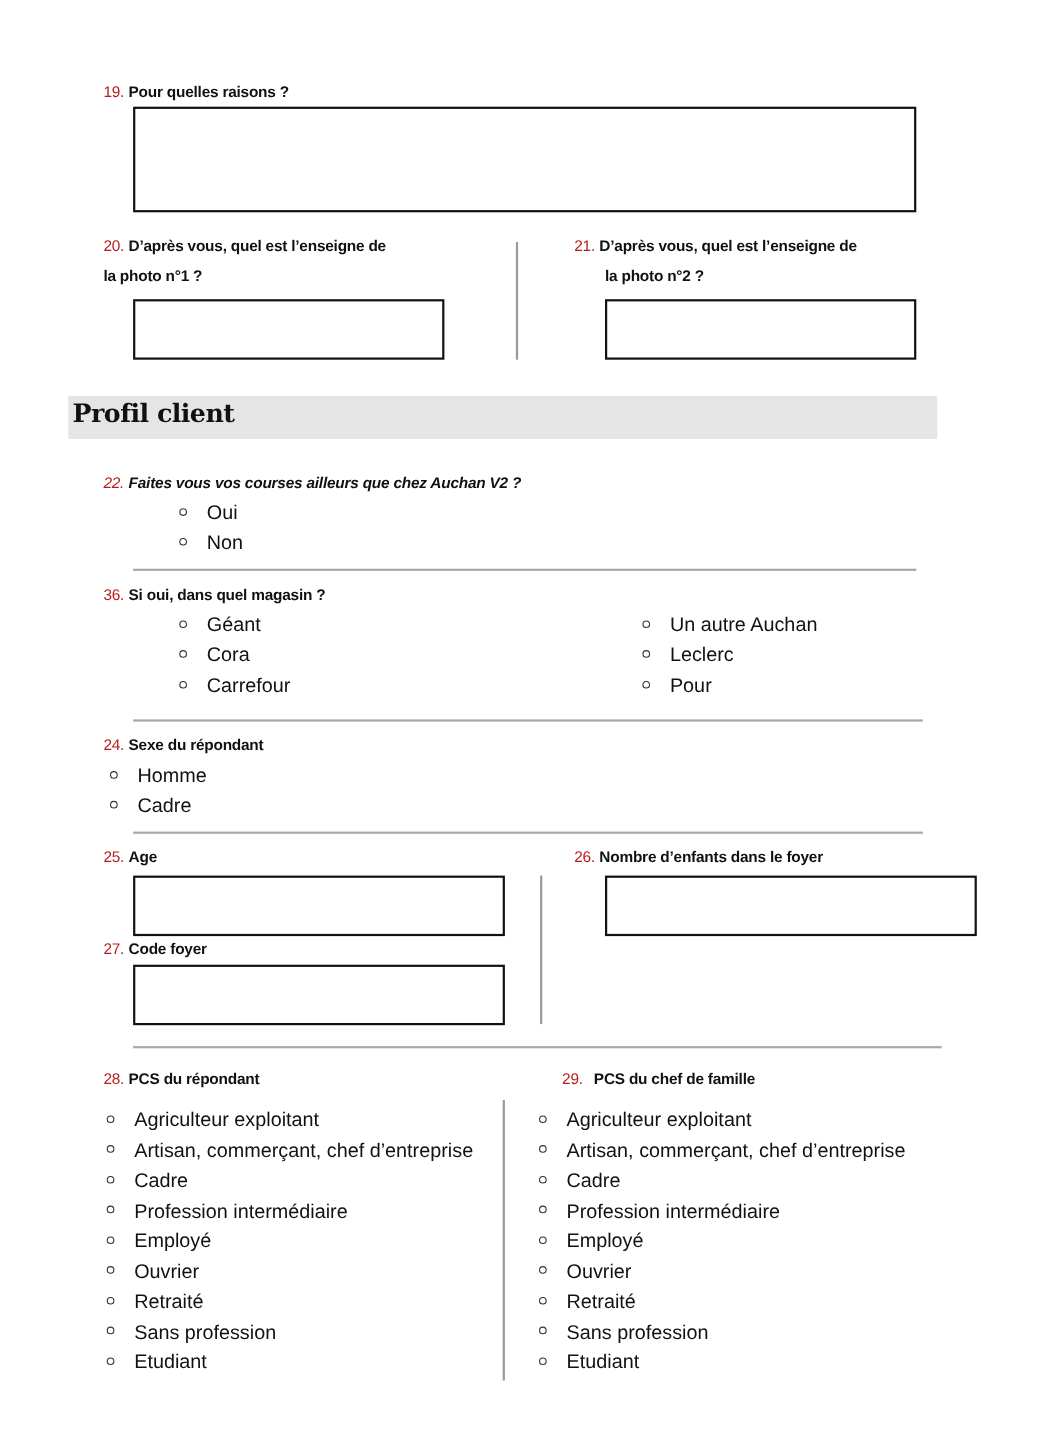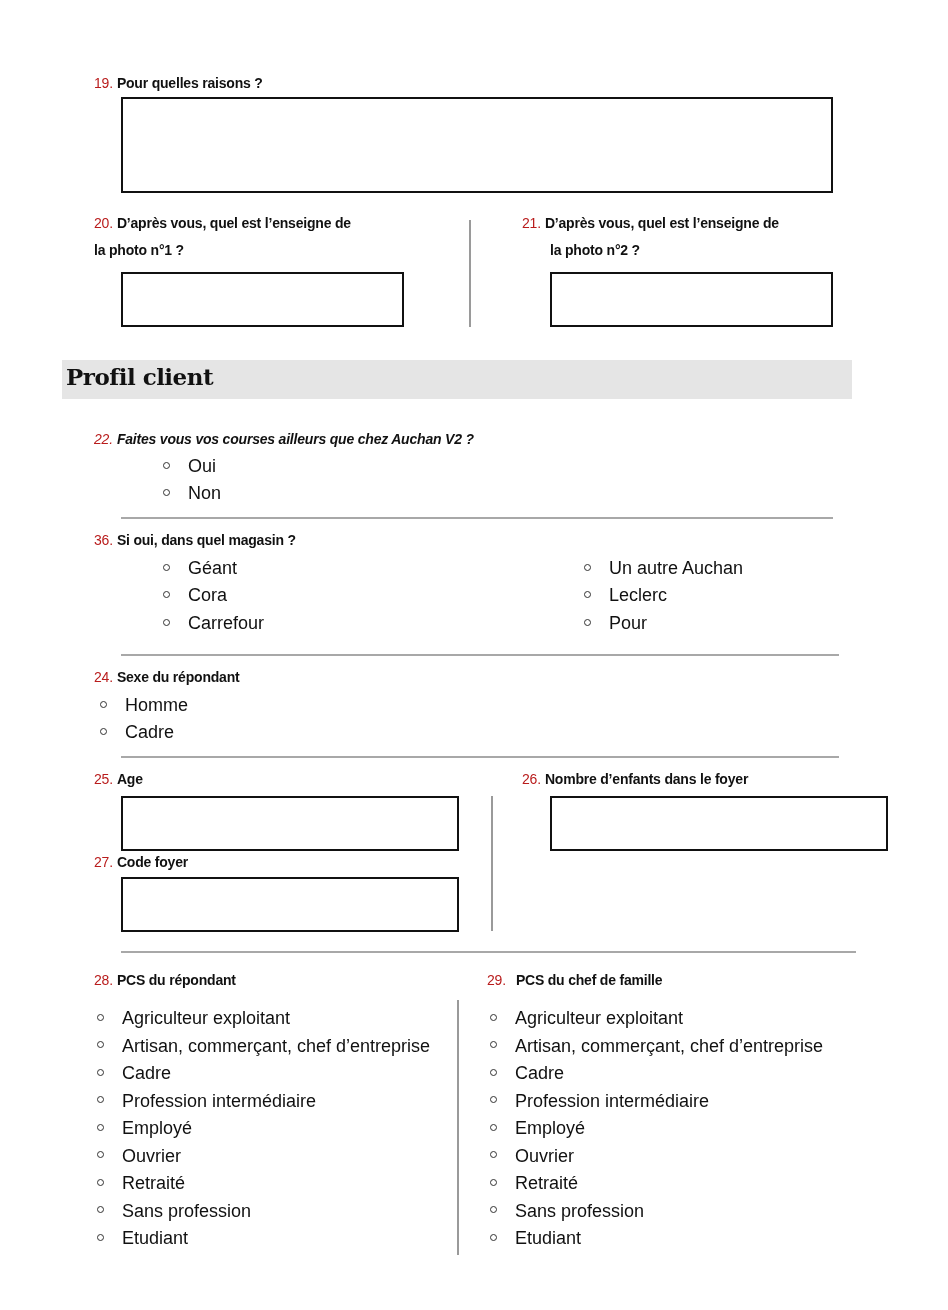--- a/index.html
+++ b/index.html
@@ -99,21 +99,21 @@
     <div class="opt" style="left: 97px; top: 1115px;"><span class="bullet"></span><span>Employé</span></div>
     <div class="opt" style="left: 97px; top: 1142.5px;"><span class="bullet"></span><span>Ouvrier</span></div>
     <div class="opt" style="left: 97px; top: 1170px;"><span class="bullet"></span><span>Retraité</span></div>
     <div class="opt" style="left: 97px; top: 1197.5px;"><span class="bullet"></span><span>Sans profession</span></div>
     <div class="opt" style="left: 97px; top: 1225px;"><span class="bullet"></span><span>Etudiant</span></div>
   </div>
 
 <div class="vr" style="left:457px; top:1000px; height:255px;"></div>
 
 <div class="q" style="left:487px; top:967px;">
-  <span class="num" style="margin-right:10px;">29.</span><span class="label">PCS du chef de famille</span>
+  <span class="num" style="margin-right:10px;margin-left:24px;">29.</span><span class="label">PCS du chef de famille</span>
 </div>
 <div id="q29-list">
     <div class="opt" style="left: 490px; top: 1005px;"><span class="bullet"></span><span>Agriculteur exploitant</span></div>
     <div class="opt" style="left: 490px; top: 1032.5px;"><span class="bullet"></span><span>Artisan, commerçant, chef d’entreprise</span></div>
     <div class="opt" style="left: 490px; top: 1060px;"><span class="bullet"></span><span>Cadre</span></div>
     <div class="opt" style="left: 490px; top: 1087.5px;"><span class="bullet"></span><span>Profession intermédiaire</span></div>
     <div class="opt" style="left: 490px; top: 1115px;"><span class="bullet"></span><span>Employé</span></div>
     <div class="opt" style="left: 490px; top: 1142.5px;"><span class="bullet"></span><span>Ouvrier</span></div>
     <div class="opt" style="left: 490px; top: 1170px;"><span class="bullet"></span><span>Retraité</span></div>
     <div class="opt" style="left: 490px; top: 1197.5px;"><span class="bullet"></span><span>Sans profession</span></div>

